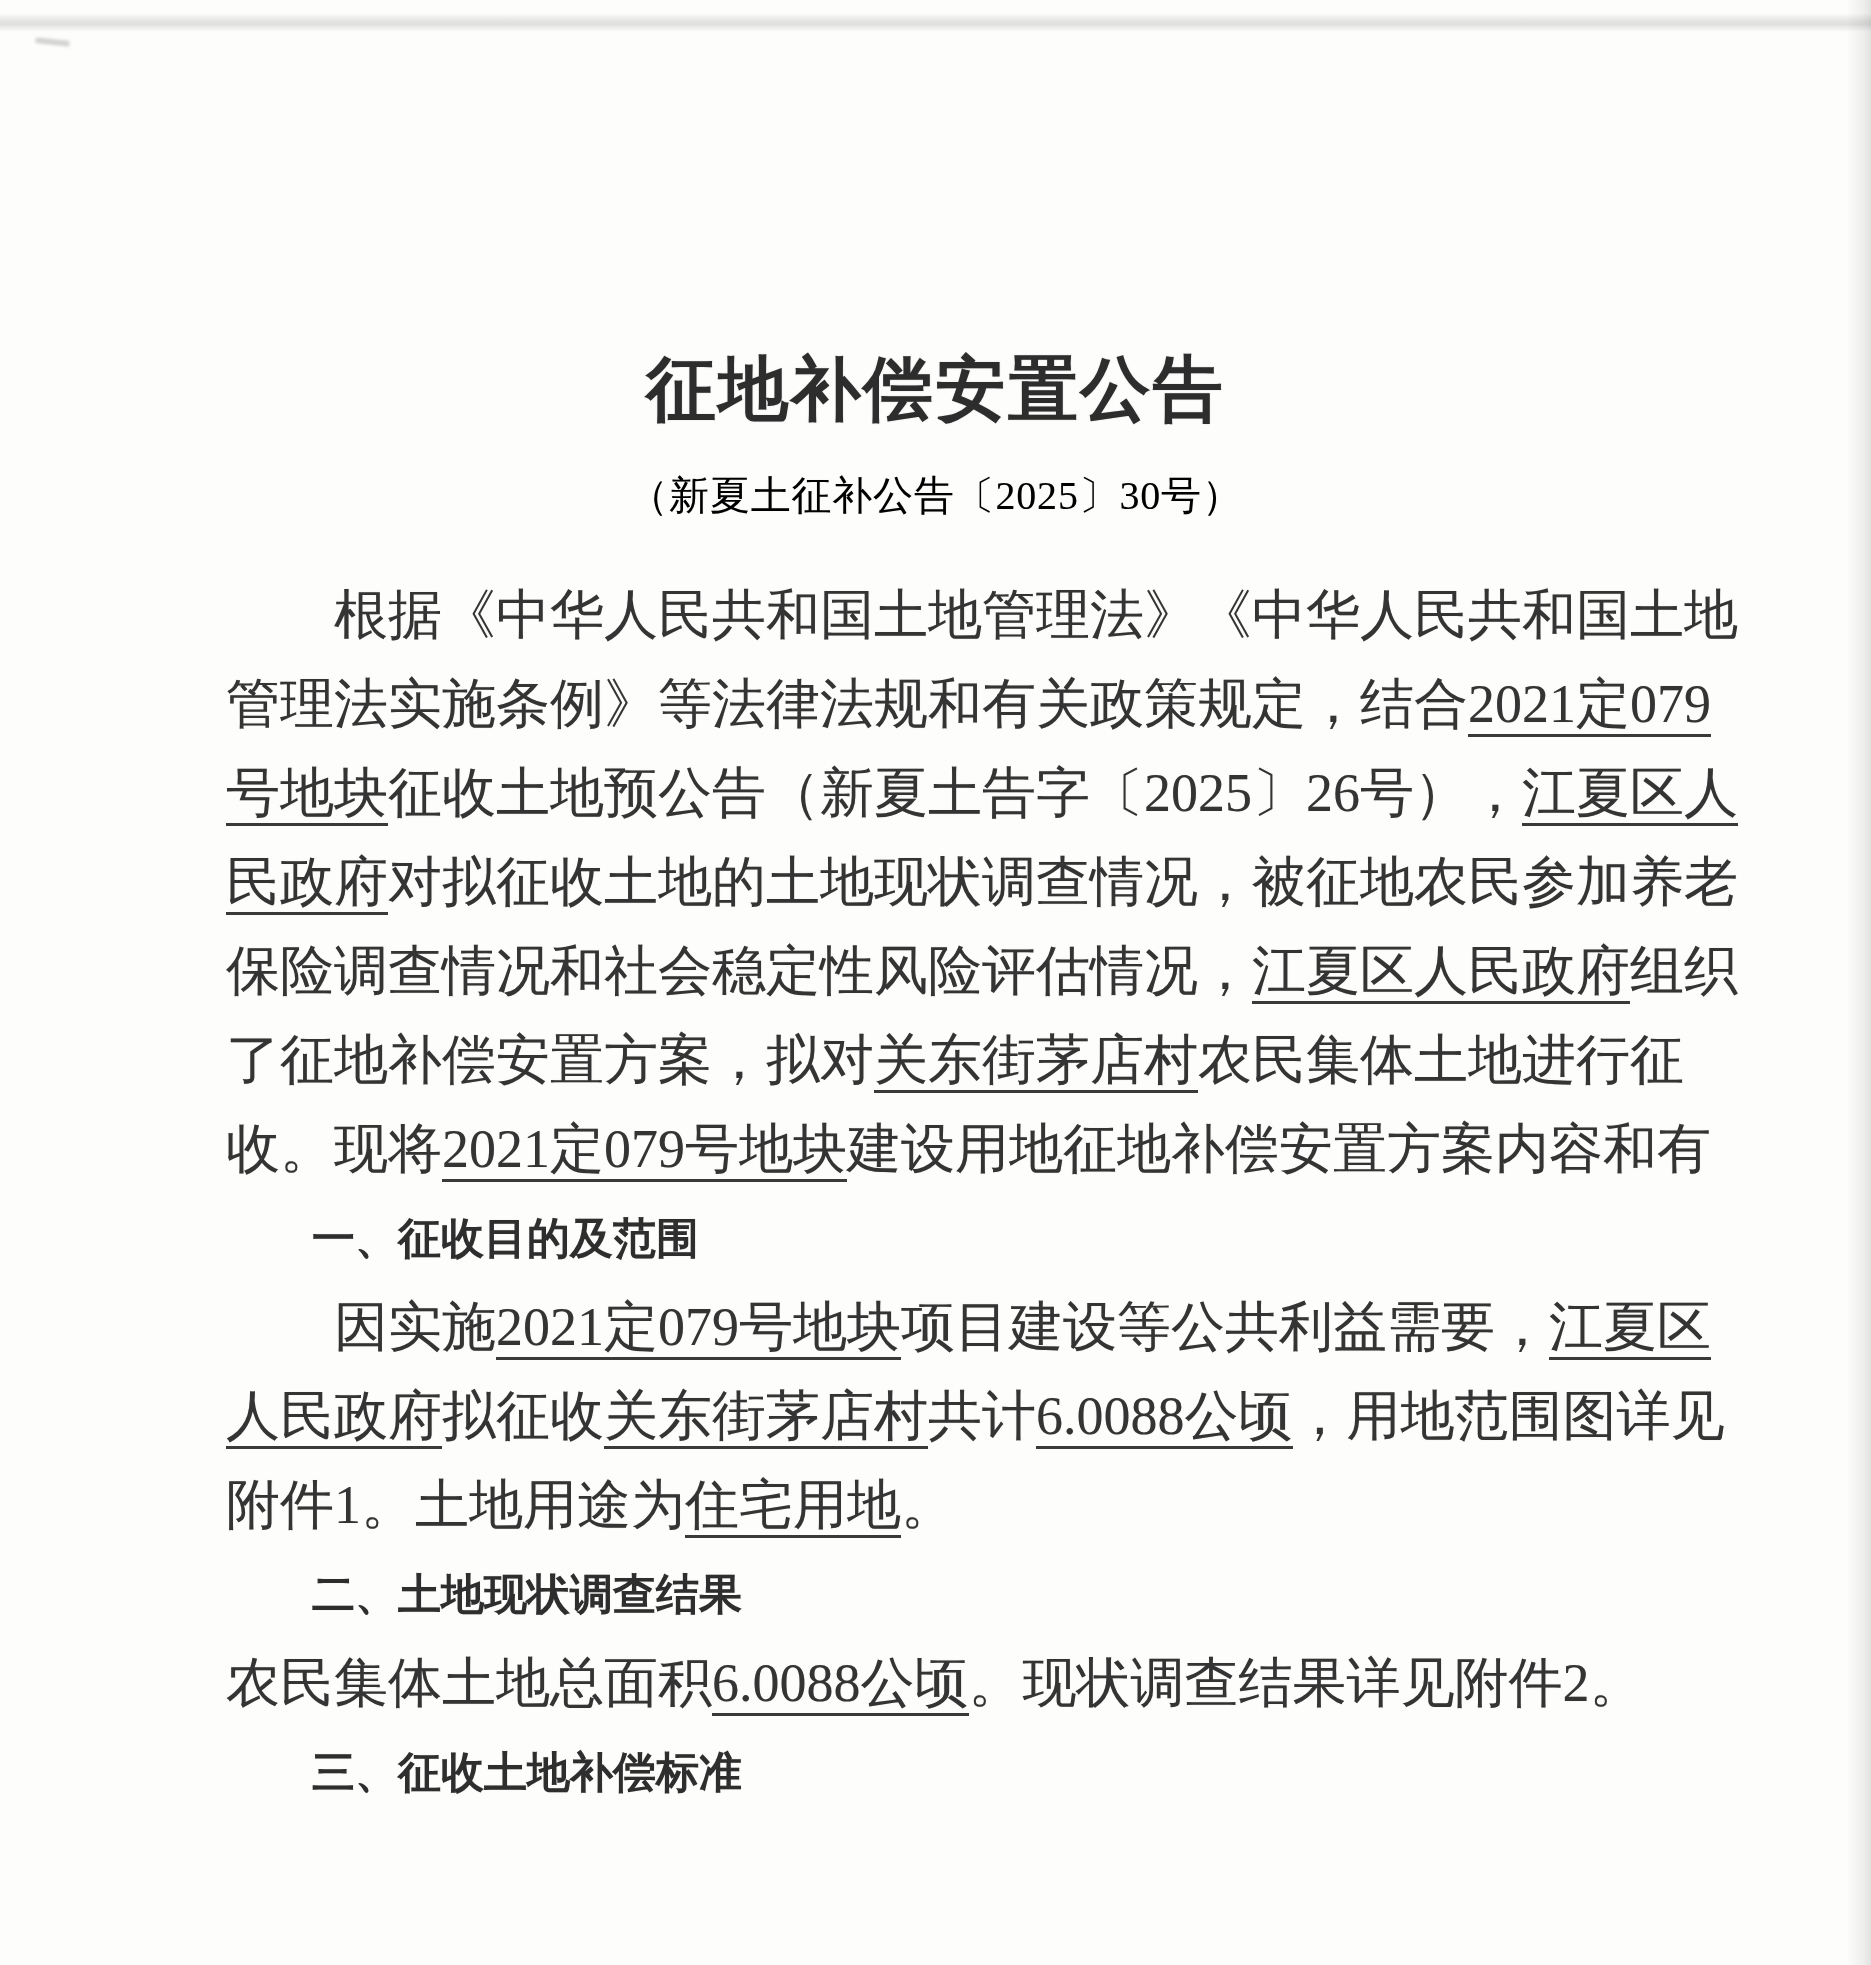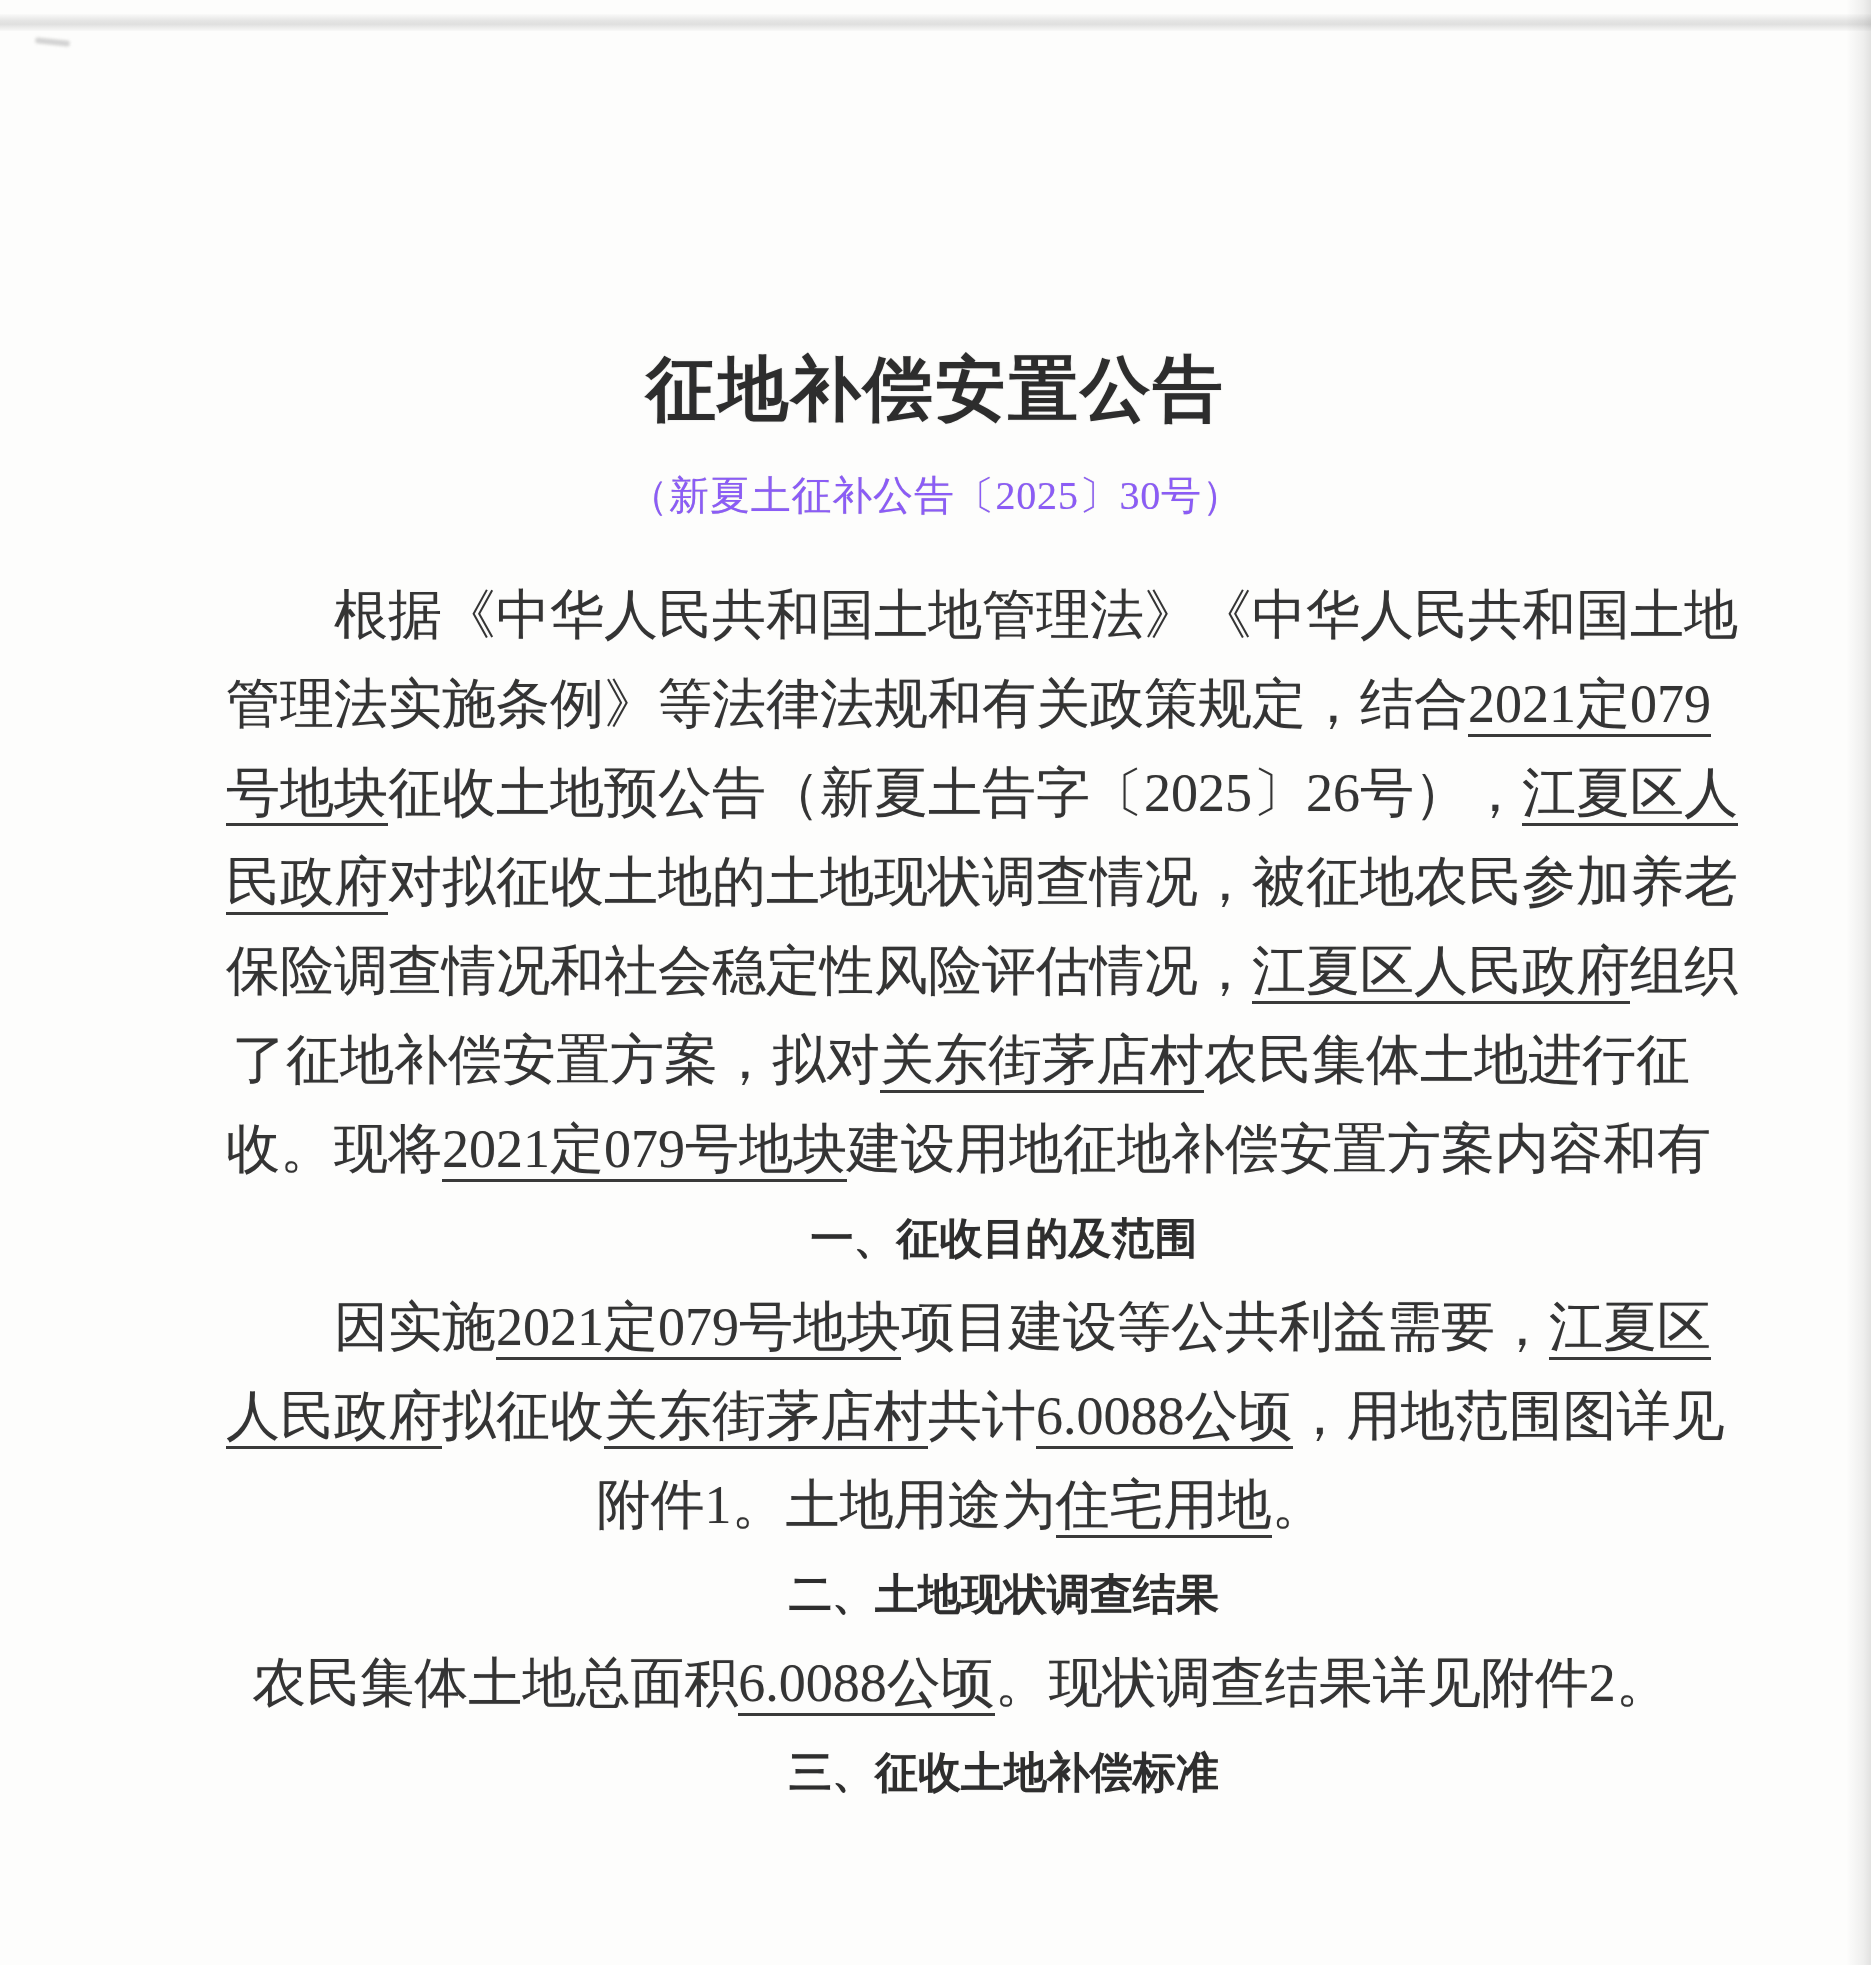--- a/index.html
+++ b/index.html
@@ -30,29 +30,29 @@
   .title{
     position:absolute;top:343px;left:0;width:100%;
     text-align:center;margin:0;
     font-size:70px;font-weight:bold;letter-spacing:2.4px;
     color:#2d2d2d;
     text-shadow:0 0 1.2px rgba(60,60,60,0.35);
   }
   .subtitle{
     position:absolute;top:468px;left:0;width:100%;
     text-align:center;
-    font-size:40px;letter-spacing:0.8px;color:#8b5cf6;
+    font-size:40px;letter-spacing:0.8px;color:#000000;
     text-shadow:0 0 0.8px rgba(60,60,60,0.3);
   }
   .content{
     position:absolute;top:571px;left:226px;width:1470px;
     font-size:54px;line-height:89px;color:#343434;
     text-shadow:0 0 0.8px rgba(60,60,60,0.3);
   }
-  .line{white-space:nowrap;height:89px;text-align:center;}
+  .line{white-space:nowrap;height:89px;}
   .line.indent{text-indent:2em;}
   .line.heading{
     font-family:"Liberation Sans","DejaVu Sans",sans-serif;
     font-weight:bold;font-size:43px;color:#2e2e2e;
   }
   .u{border-bottom:3.5px solid #3a3a3a;}
 </style>
 </head>
 <body>
 

